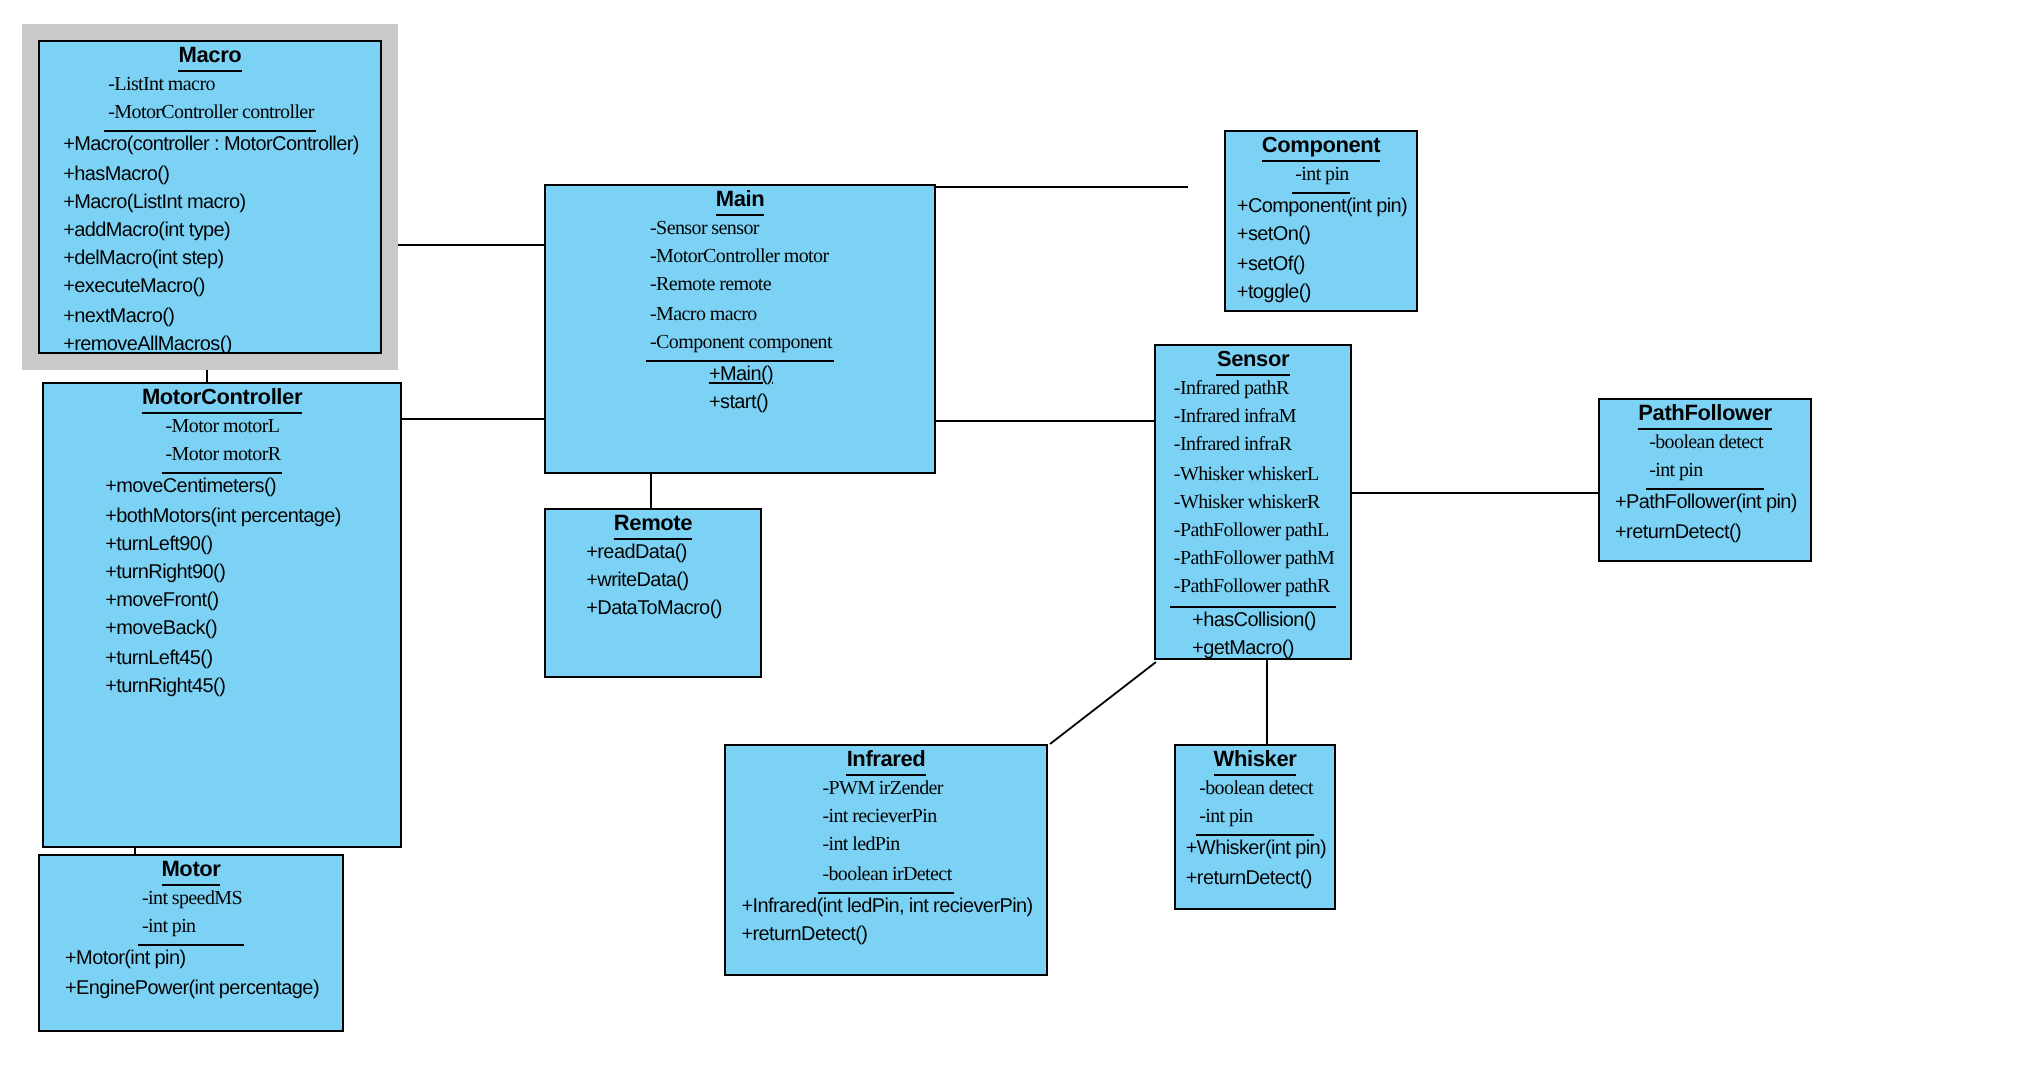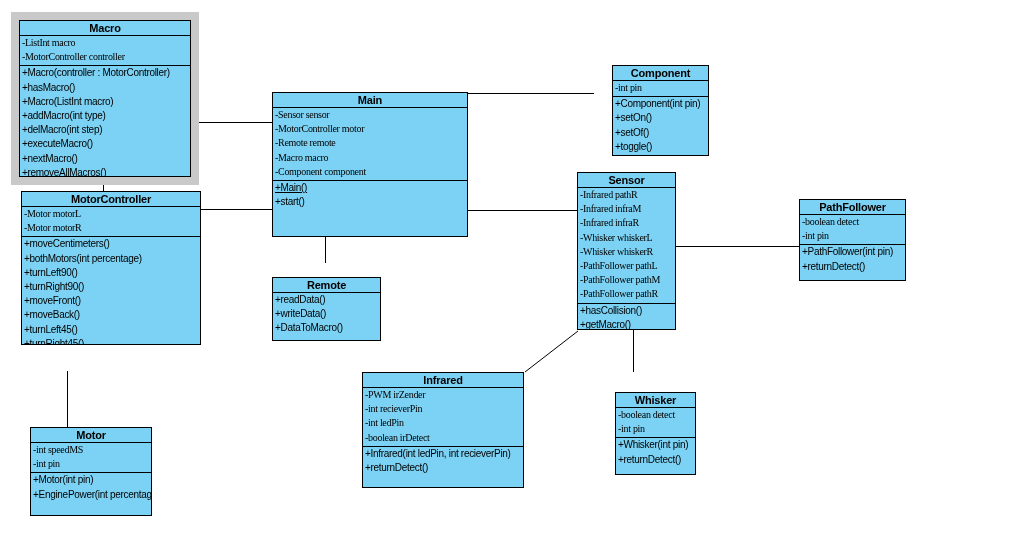--- a/index.html
+++ b/index.html
@@ -2,21 +2,21 @@
 <html><head>
 <meta charset="utf-8">
 <style>
   html,body{margin:0;padding:0;background:#ffffff;}
   #canvas{position:relative;width:1018px;height:537px;background:#ffffff;overflow:hidden;
           font-family:"Liberation Sans", sans-serif;}
   #wires{position:absolute;left:0;top:0;width:1018px;height:537px;z-index:1;}
   .sel-frame{position:absolute;left:11px;top:12px;width:188px;height:173px;
              border:8px solid #c9c9c9;box-sizing:border-box;z-index:2;}
   .uml-class{position:absolute;z-index:3;background:#7cd2f4;border:1px solid #000;
-             box-sizing:border-box;display:flex;flex-direction:column;overflow:hidden;}
+             box-sizing:border-box;display:flex;flex-direction:column;overflow:hidden;align-items:center;}
   .uml-title{flex:0 0 auto;height:13px;line-height:13px;padding-top:1px;text-align:center;
              font-size:11px;font-weight:bold;letter-spacing:-0.2px;color:#000;
              border-bottom:1px solid #000;}
   .uml-attrs{flex:0 0 auto;padding:0 1px 1px 2px;border-bottom:1px solid #000;font-family:Liberation Serif, serif;}
   .uml-methods{flex:1 1 auto;padding:0 1px 0 2px;}
   .row{font-size:10px;line-height:14.2px;letter-spacing:-0.3px;white-space:nowrap;color:#000;}
   .u{text-decoration:underline;}
 </style>
 </head>
 <body>
@@ -49,39 +49,39 @@
       <div class="row">+hasMacro()</div>
       <div class="row">+Macro(ListInt macro)</div>
       <div class="row">+addMacro(int type)</div>
       <div class="row">+delMacro(int step)</div>
       <div class="row">+executeMacro()</div>
       <div class="row">+nextMacro()</div>
       <div class="row">+removeAllMacros()</div>
     </div>
   </div>
 
-  <div class="uml-class" style="left:21px;top:191px;width:180px;height:154px;">
+  <div class="uml-class" style="left:21px;top:191px;width:180px;height:233px;">
     <div class="uml-title">MotorController</div>
     <div class="uml-attrs">
       <div class="row">-Motor motorL</div>
       <div class="row">-Motor motorR</div>
     </div>
     <div class="uml-methods">
       <div class="row">+moveCentimeters()</div>
       <div class="row">+bothMotors(int percentage)</div>
       <div class="row">+turnLeft90()</div>
       <div class="row">+turnRight90()</div>
       <div class="row">+moveFront()</div>
       <div class="row">+moveBack()</div>
       <div class="row">+turnLeft45()</div>
       <div class="row">+turnRight45()</div>
     </div>
   </div>
 
-  <div class="uml-class" style="left:30px;top:427px;width:122px;height:89px;">
+  <div class="uml-class" style="left:19px;top:427px;width:153px;height:89px;">
     <div class="uml-title">Motor</div>
     <div class="uml-attrs">
       <div class="row">-int speedMS</div>
       <div class="row">-int pin</div>
     </div>
     <div class="uml-methods">
       <div class="row">+Motor(int pin)</div>
       <div class="row">+EnginePower(int percentage)</div>
     </div>
   </div>
@@ -94,21 +94,21 @@
       <div class="row">-Remote remote</div>
       <div class="row">-Macro macro</div>
       <div class="row">-Component component</div>
     </div>
     <div class="uml-methods">
       <div class="row"><span class="u">+Main()</span></div>
       <div class="row">+start()</div>
     </div>
   </div>
 
-  <div class="uml-class" style="left:272px;top:277px;width:109px;height:64px;">
+  <div class="uml-class" style="left:272px;top:254px;width:109px;height:85px;">
     <div class="uml-title">Remote</div>
     <div class="uml-methods">
       <div class="row">+readData()</div>
       <div class="row">+writeData()</div>
       <div class="row">+DataToMacro()</div>
     </div>
   </div>
 
   <div class="uml-class" style="left:612px;top:65px;width:97px;height:91px;">
     <div class="uml-title">Component</div>
@@ -160,21 +160,21 @@
       <div class="row">-int recieverPin</div>
       <div class="row">-int ledPin</div>
       <div class="row">-boolean irDetect</div>
     </div>
     <div class="uml-methods">
       <div class="row">+Infrared(int ledPin, int recieverPin)</div>
       <div class="row">+returnDetect()</div>
     </div>
   </div>
 
-  <div class="uml-class" style="left:587px;top:392px;width:81px;height:83px;margin-left:28px;">
+  <div class="uml-class" style="left:587px;top:372px;width:81px;height:83px;">
     <div class="uml-title">Whisker</div>
     <div class="uml-attrs">
       <div class="row">-boolean detect</div>
       <div class="row">-int pin</div>
     </div>
     <div class="uml-methods">
       <div class="row">+Whisker(int pin)</div>
       <div class="row">+returnDetect()</div>
     </div>
   </div>

